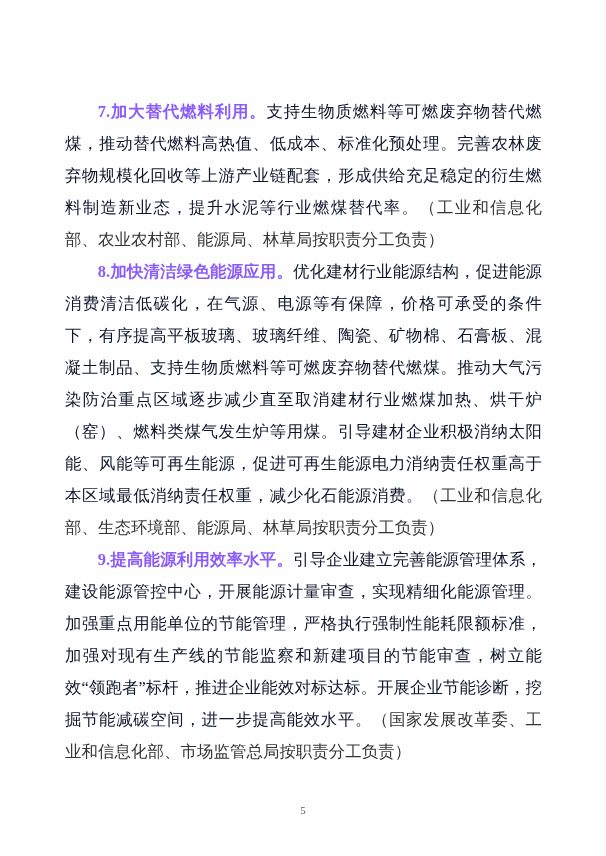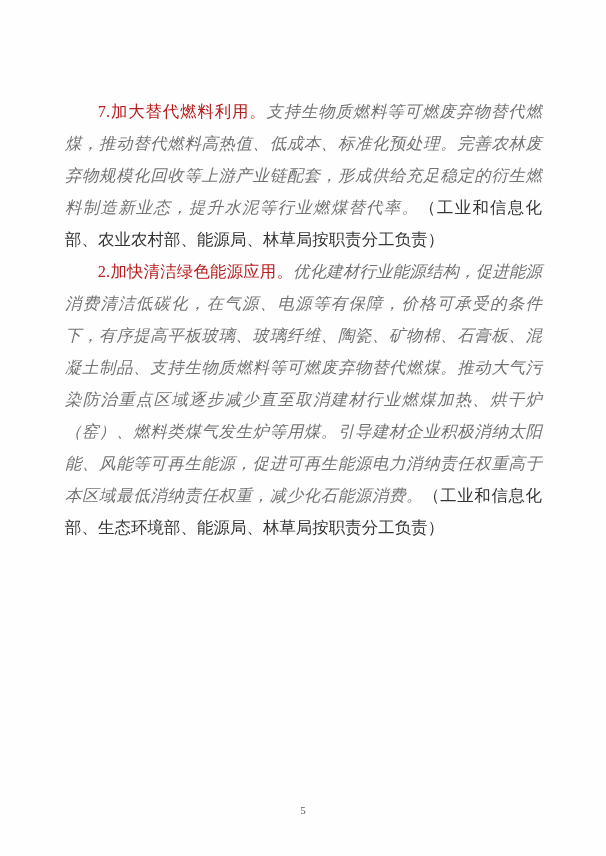--- a/index.html
+++ b/index.html
@@ -25,26 +25,25 @@
   .para {
     margin: 0;
     font-size: 16.4px;
     line-height: 32px;
     text-align: justify;
     text-indent: 2em;
     color: #3d3d3d;
     letter-spacing: 0.1px;
   }
   .para-heading {
-    font-weight: normal;
-    color: #b91c1c;
+    font-weight: bold;
+    color: #8b5cf6;
   }
   .para-body {
-    color: #737373;
-    font-style: italic;
+    color: #0f172a;
   }
   .para-resp {
     color: #343434;
   }
   .page-number {
     position: absolute;
     bottom: 40px;
     left: 0;
     width: 100%;
     text-align: center;
@@ -54,19 +53,20 @@
   }
 </style>
 </head>
 <body>
 
 <div class="page">
   <div class="content">
 
     <p class="para"><span class="para-heading">7.加大替代燃料利用。</span><span class="para-body">支持生物质燃料等可燃废弃物替代燃煤，推动替代燃料高热值、低成本、标准化预处理。完善农林废弃物规模化回收等上游产业链配套，形成供给充足稳定的衍生燃料制造新业态，提升水泥等行业燃煤替代率。</span><span class="para-resp">（工业和信息化部、农业农村部、能源局、林草局按职责分工负责）</span></p>
 
-    <p class="para"><span class="para-heading">2.加快清洁绿色能源应用。</span><span class="para-body">优化建材行业能源结构，促进能源消费清洁低碳化，在气源、电源等有保障，价格可承受的条件下，有序提高平板玻璃、玻璃纤维、陶瓷、矿物棉、石膏板、混凝土制品、支持生物质燃料等可燃废弃物替代燃煤。推动大气污染防治重点区域逐步减少直至取消建材行业燃煤加热、烘干炉（窑）、燃料类煤气发生炉等用煤。引导建材企业积极消纳太阳能、风能等可再生能源，促进可再生能源电力消纳责任权重高于本区域最低消纳责任权重，减少化石能源消费。</span><span class="para-resp">（工业和信息化部、生态环境部、能源局、林草局按职责分工负责）</span></p>
+    <p class="para"><span class="para-heading">8.加快清洁绿色能源应用。</span><span class="para-body">优化建材行业能源结构，促进能源消费清洁低碳化，在气源、电源等有保障，价格可承受的条件下，有序提高平板玻璃、玻璃纤维、陶瓷、矿物棉、石膏板、混凝土制品、支持生物质燃料等可燃废弃物替代燃煤。推动大气污染防治重点区域逐步减少直至取消建材行业燃煤加热、烘干炉（窑）、燃料类煤气发生炉等用煤。引导建材企业积极消纳太阳能、风能等可再生能源，促进可再生能源电力消纳责任权重高于本区域最低消纳责任权重，减少化石能源消费。</span><span class="para-resp">（工业和信息化部、生态环境部、能源局、林草局按职责分工负责）</span></p>
 
+    <p class="para"><span class="para-heading">9.提高能源利用效率水平。</span><span class="para-body">引导企业建立完善能源管理体系，建设能源管控中心，开展能源计量审查，实现精细化能源管理。加强重点用能单位的节能管理，严格执行强制性能耗限额标准，加强对现有生产线的节能监察和新建项目的节能审查，树立能效“领跑者”标杆，推进企业能效对标达标。开展企业节能诊断，挖掘节能减碳空间，进一步提高能效水平。</span><span class="para-resp">（国家发展改革委、工业和信息化部、市场监管总局按职责分工负责）</span></p>
 
   </div>
 
   <div class="page-number">5</div>
 </div>
 
 </body></html>

